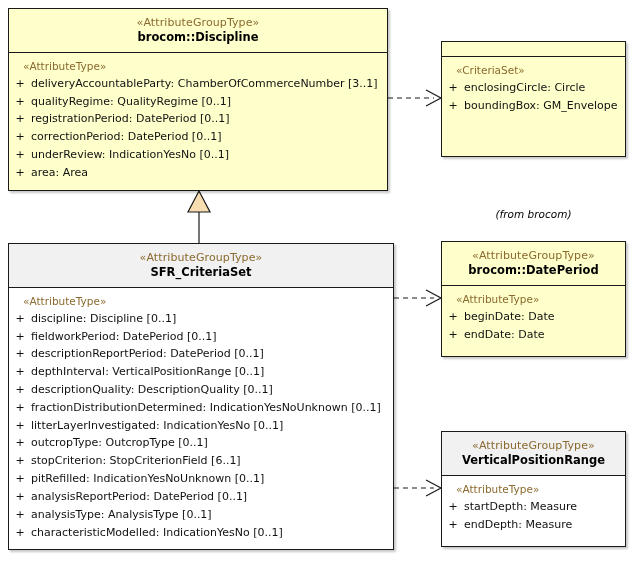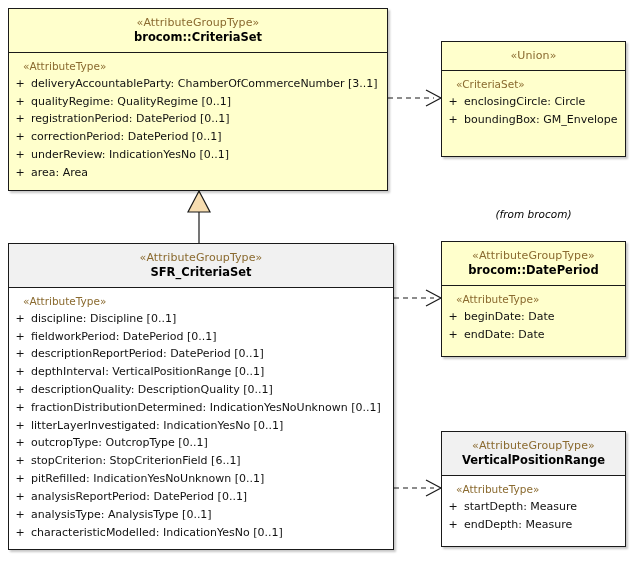--- a/index.html
+++ b/index.html
@@ -126,21 +126,21 @@
 
     <g>
       <line x1="394" y1="488" x2="434" y2="488" stroke="#1a1a1a" stroke-width="1.1" stroke-dasharray="5,4"></line>
       <path d="M 426,480 L 441,488 L 426,496" fill="none" stroke="#1a1a1a" stroke-width="1.2"></path>
     </g>
   </svg>
 
   <div class="uml-class fill-yellow" style="left:8px; top:8px; width:380px; height:183px;">
     <div class="class-header">
       <span class="stereotype">«AttributeGroupType»</span>
-      <span class="class-name">brocom::CriteriaSet</span>
+      <span class="class-name">brocom::Discipline</span>
     </div>
     <div class="class-body">
       <div class="compartment-stereotype">«AttributeType»</div>
       <div class="attr-row">
         <span class="attr-vis">+</span>
         <span class="attr-text">deliveryAccountableParty: ChamberOfCommerceNumber [3..1]</span>
       </div>
       <div class="attr-row">
         <span class="attr-vis">+</span>
         <span class="attr-text">qualityRegime: QualityRegime [0..1]</span>
@@ -159,21 +159,20 @@
       </div>
       <div class="attr-row">
         <span class="attr-vis">+</span>
         <span class="attr-text">area: Area</span>
       </div>
     </div>
   </div>
 
   <div class="uml-class fill-yellow" style="left:441px; top:41px; width:185px; height:116px;">
     <div class="class-header">
-      <span class="stereotype">«Union»</span>
     </div>
     <div class="class-body">
       <div class="compartment-stereotype">«CriteriaSet»</div>
       <div class="attr-row">
         <span class="attr-vis">+</span>
         <span class="attr-text">enclosingCircle: Circle</span>
       </div>
       <div class="attr-row">
         <span class="attr-vis">+</span>
         <span class="attr-text">boundingBox: GM_Envelope</span>

